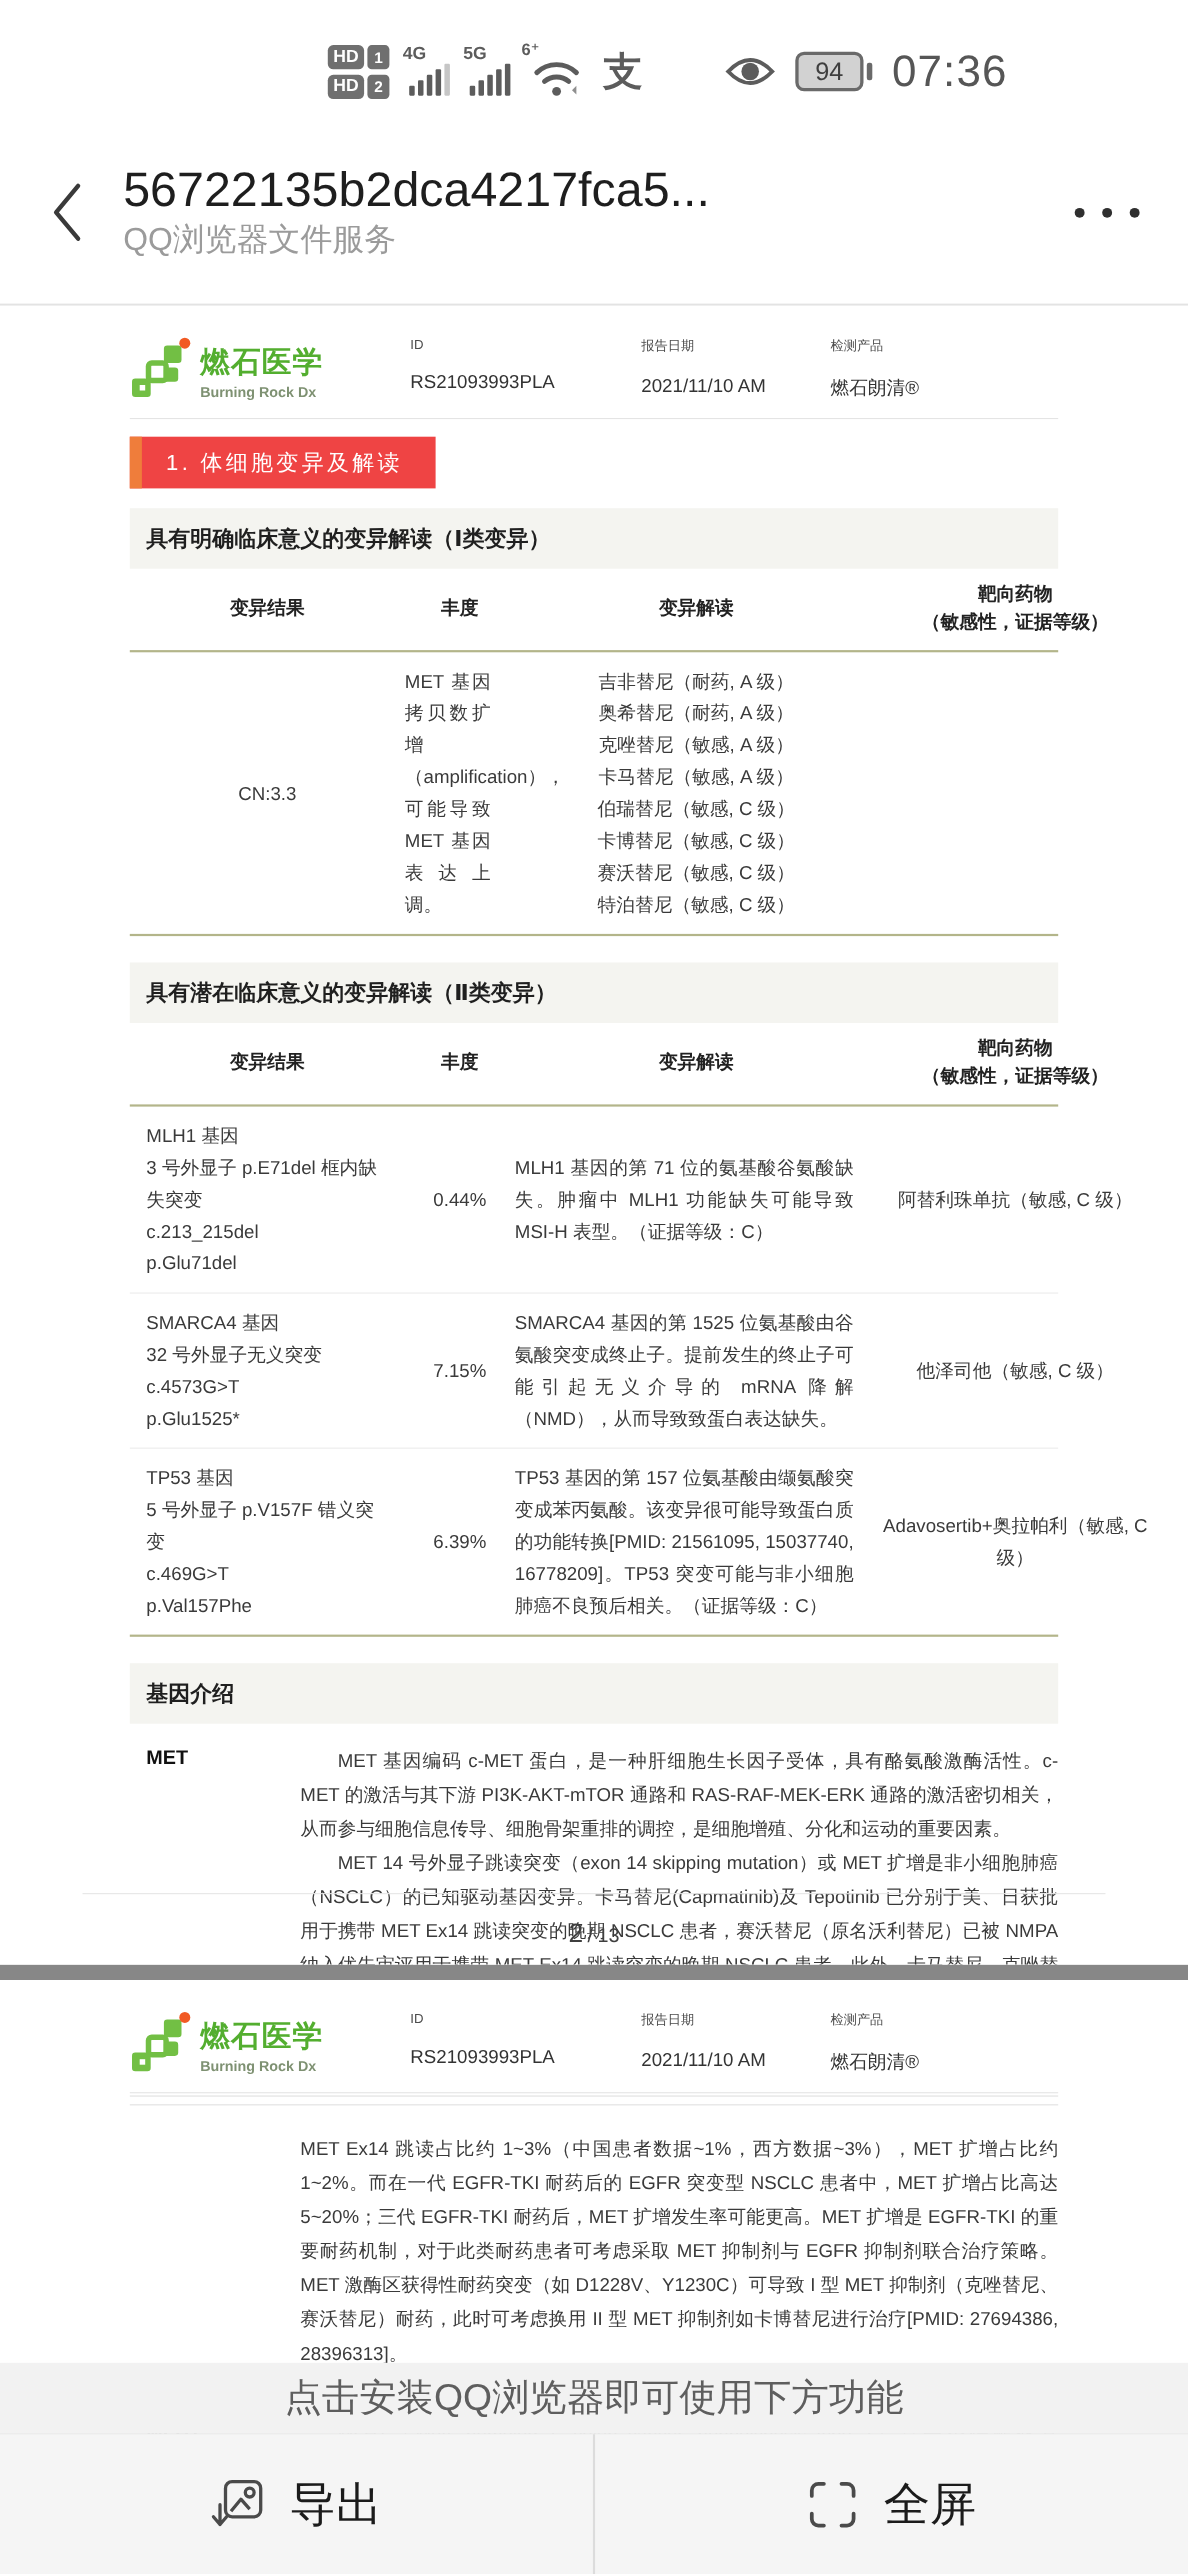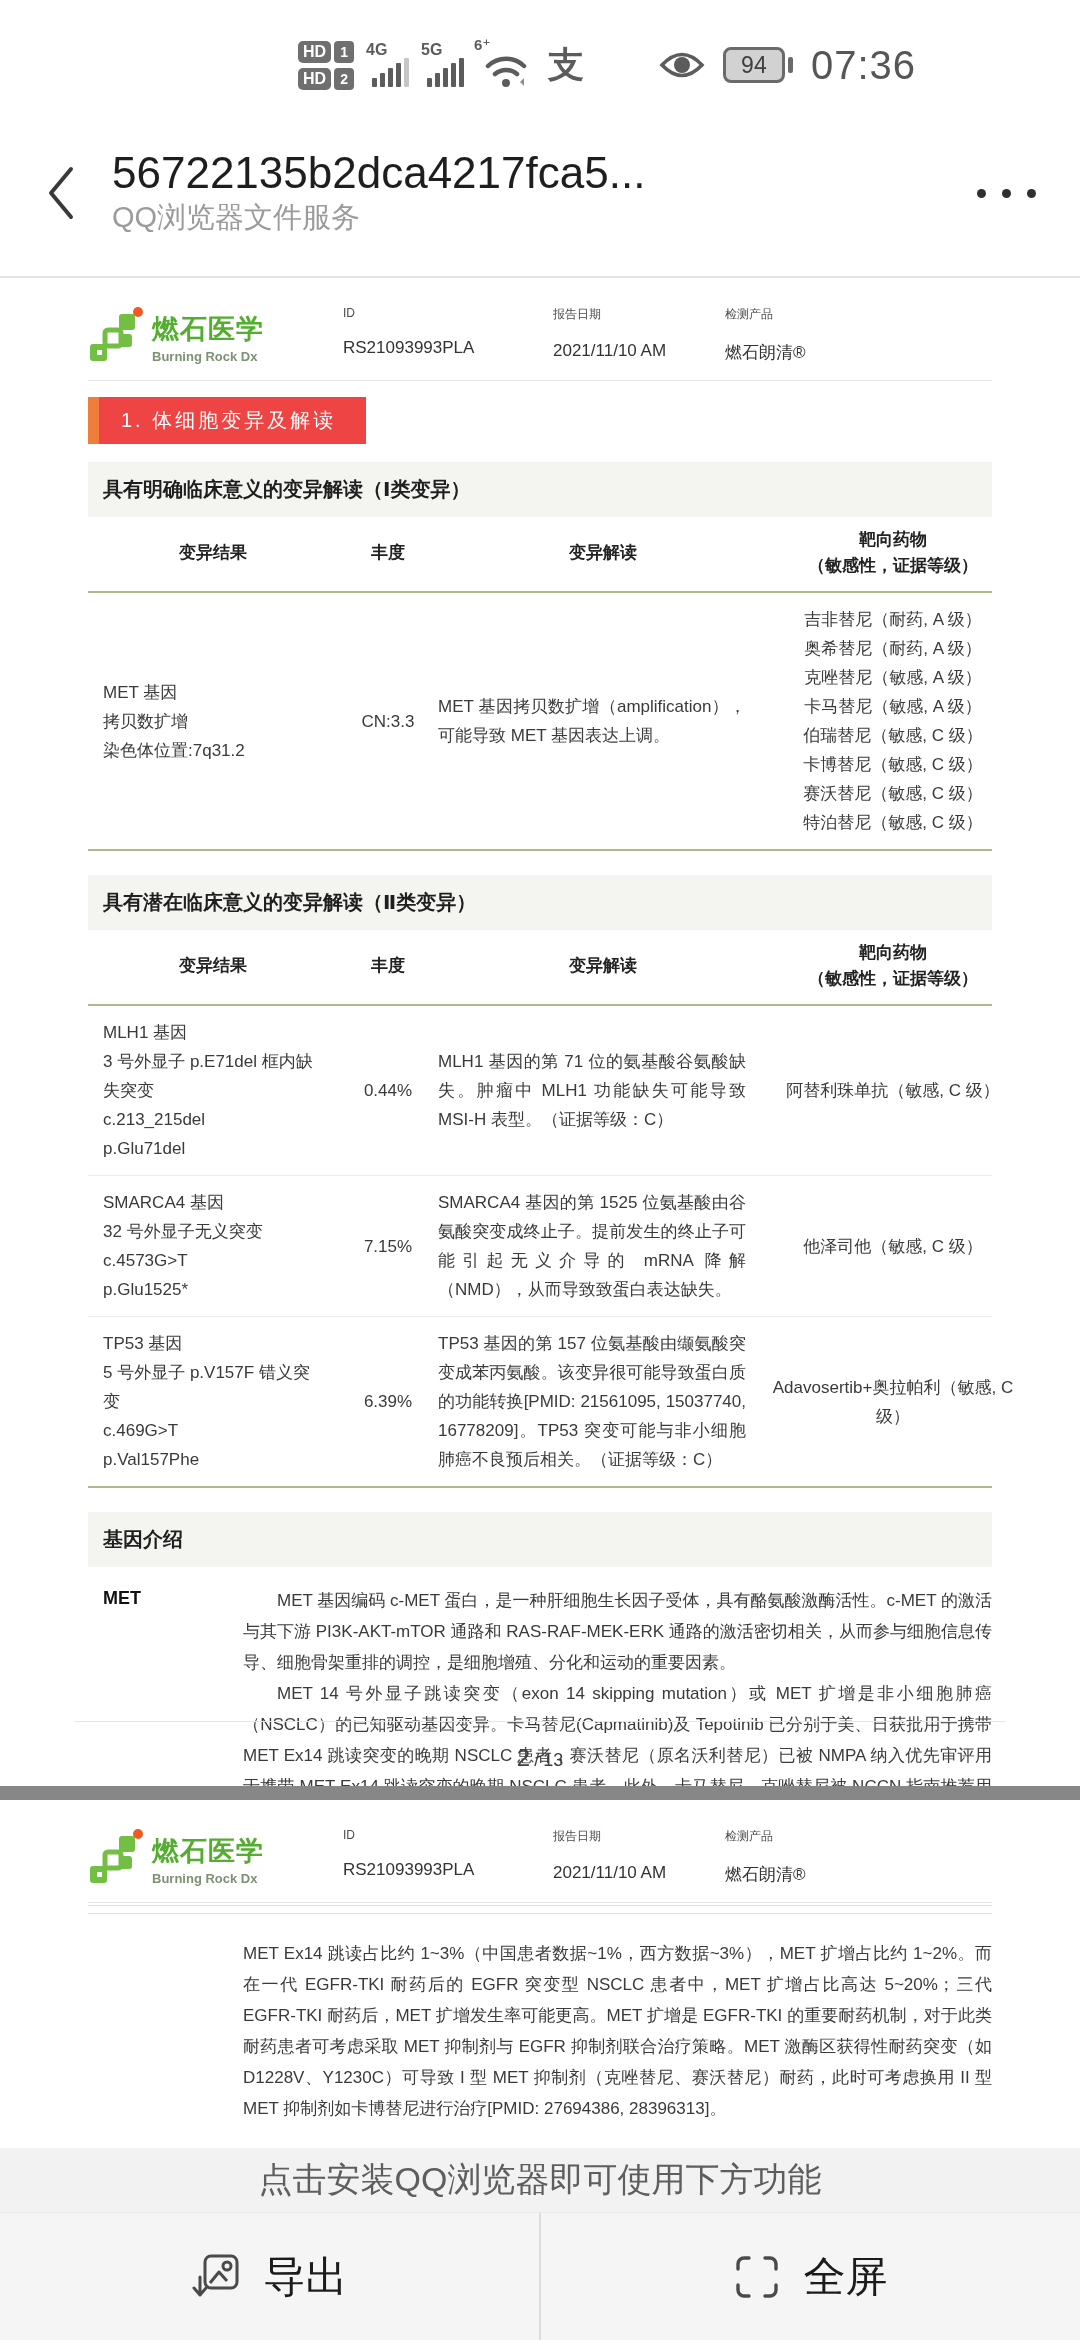--- a/index.html
+++ b/index.html
@@ -37,21 +37,21 @@
               display:flex; align-items:center; padding:0 44px 0 30px; border-bottom:2px solid #e3e3e3; }
   .back-btn { width:60px; display:flex; justify-content:center; }
   .titles { margin-left:22px; display:flex; flex-direction:column; min-width:0; }
   .app-title { font-size:44px; color:#1e1e1e; white-space:nowrap; overflow:hidden; }
   .app-sub { font-size:29px; color:#9b9b9b; }
   .menu-dots { margin-left:auto; display:flex; gap:16px; }
   .dot { width:9px; height:9px; border-radius:50%; background:#2f2f2f; }
 
   
   .doc { position:absolute; top:278px; left:0; width:1080px; height:2062px; background:#fff; }
-  .page { background:#fff; padding:16px 88px 0; color:#3a3a3a; }
+  .page { background:#fff; padding:16px 118px 0; color:#3a3a3a; }
   .page-2 { position:relative; height:1508px; overflow:hidden; }
   .page-sep { height:14px; background:#878787; }
   .page-3 { height:540px; overflow:hidden; }
 
   .rpt-head { display:flex; align-items:center; padding:12px 0 16px; border-bottom:1px solid #e4e4e4; }
   .logo { display:flex; align-items:flex-end; gap:8px; width:255px; }
   .logo-text { display:flex; flex-direction:column; }
   .logo-cn { font-size:27px; font-weight:bold; color:#53ae2f; letter-spacing:1px; }
   .logo-en { font-size:13px; font-weight:bold; color:#7e9172; margin-top:2px; }
   .fields { display:flex; flex:1; }
@@ -225,25 +225,20 @@
         <div class="th">变异结果</div>
         <div class="th">丰度</div>
         <div class="th">变异解读</div>
         <div class="th">
           <div>靶向药物</div>
           <div>（敏感性，证据等级）</div>
         </div>
       </div>
 
       <div class="tgrid trow olive">
-        <div class="c1">
-          <div>MET 基因</div>
-          <div>拷贝数扩增</div>
-          <div>染色体位置:7q31.2</div>
-        </div>
         <div class="c2">CN:3.3</div>
         <div class="c3">MET 基因拷贝数扩增（amplification），可能导致 MET 基因表达上调。</div>
         <div class="c4">
           <div>吉非替尼（耐药, A 级）</div>
           <div>奥希替尼（耐药, A 级）</div>
           <div>克唑替尼（敏感, A 级）</div>
           <div>卡马替尼（敏感, A 级）</div>
           <div>伯瑞替尼（敏感, C 级）</div>
           <div>卡博替尼（敏感, C 级）</div>
           <div>赛沃替尼（敏感, C 级）</div>

